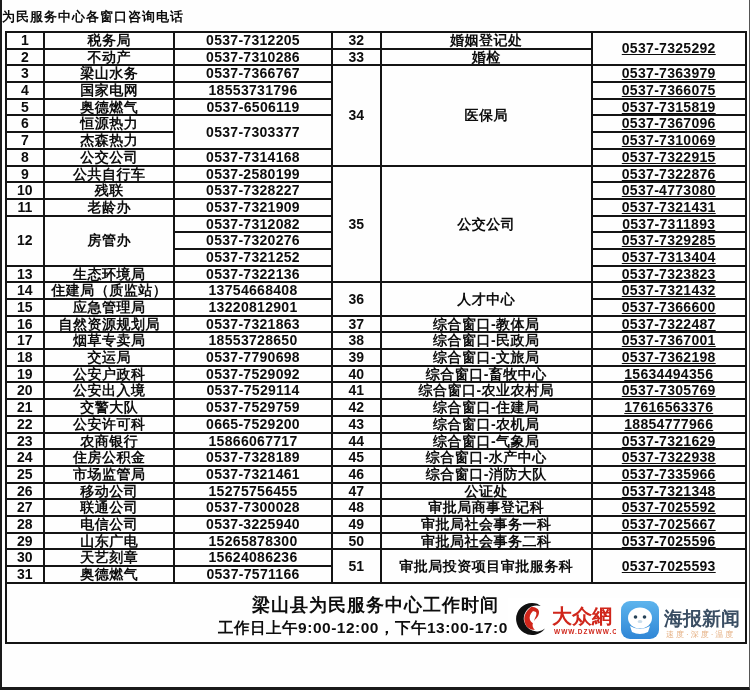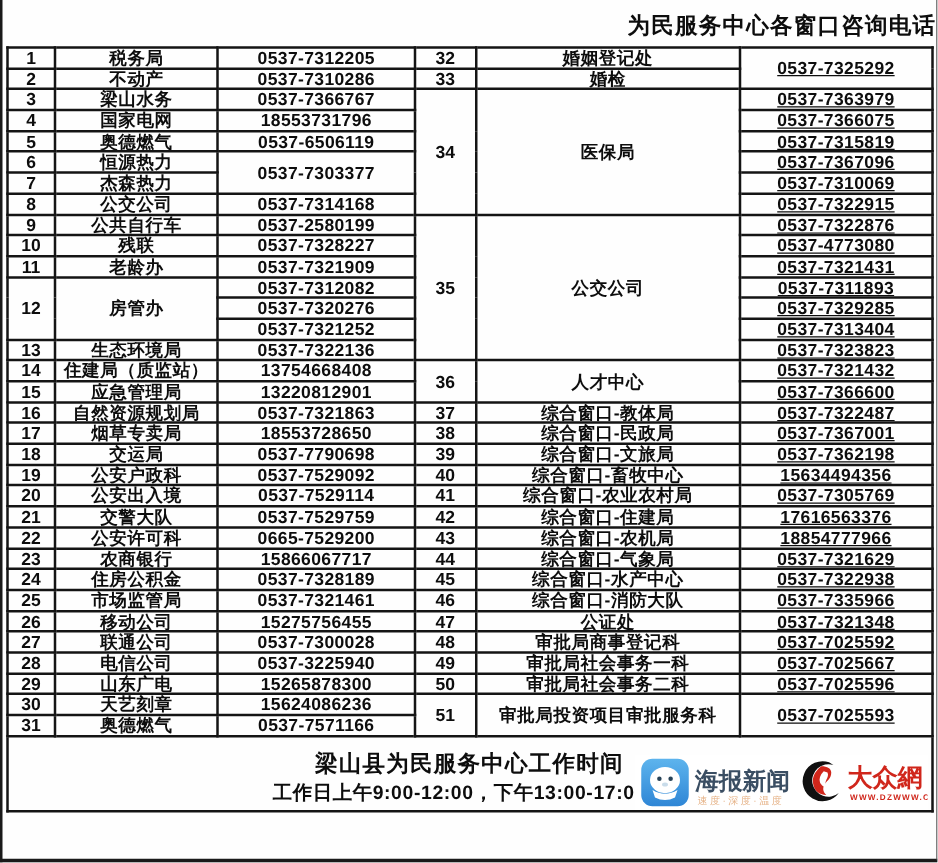--- a/index.html
+++ b/index.html
@@ -9,23 +9,23 @@
     box-sizing:border-box;
     border-left:2px solid #1a1a1a;
     border-right:1px solid #555;
     border-bottom:3px solid #1a1a1a;
     font-family:"Liberation Sans","DejaVu Sans",sans-serif;
     position:relative;
     overflow:hidden;
     color:#0d0d0d;
   }
   .title{
-    text-align:right;
+    text-align:left;
     font-weight:bold;
-    font-size:18px;
+    font-size:13px;
     letter-spacing:1px;
     padding:8px 0 5px 0;
   }
   table.dir{
     border-collapse:collapse;
     table-layout:fixed;
     margin:0 auto;
     width:742px;
   }
   table.dir td{
@@ -312,20 +312,32 @@
           <td class="lphone">0537-7571166</td>
         </tr>
       </tbody>
   </table>
 
   <div class="footer">
     <div class="l1">梁山县为民服务中心工作时间</div>
     <div class="l2">工作日上午9:00-12:00，下午13:00-17:00。</div>
 
     <div class="logos">
+
+      <div class="logo-block">
+        <svg width="104" height="42" viewBox="0 0 104 42">
+          <g>
+            <path d="M20 4 A16 16 0 1 0 35 25 A13 13 0 1 1 24 5 Z" fill="#101010" transform="rotate(18 20 21)"></path>
+            <path d="M19 8 C13 13 11 18 13 24 C14 28 18 31 23 31 C20 28 20 25 22 22 C24 19 27 18 27 13 C27 10 24 8 19 8 Z" fill="#d0261b"></path>
+            <path d="M21 12 C18 15 17 18 18 21 C19 23 21 25 24 25 C22 23 22 21 23 19 C24 17 25 15 24 13 Z" fill="#fefefe"></path>
+          </g>
+          <text x="40" y="24" font-size="20" font-weight="bold" fill="#d0261b" font-family="Liberation Sans, DejaVu Sans, sans-serif">大众網</text>
+          <text x="42" y="35" font-size="6.5" font-weight="bold" fill="#d0261b" letter-spacing="1" font-family="Liberation Sans, DejaVu Sans, sans-serif">WWW.DZWWW.COM</text>
+        </svg>
+      </div>
 
       <div class="logo-block">
         <svg width="122" height="44" viewBox="0 0 122 44">
           <defs>
             <linearGradient id="hbg" x1="0" y1="0" x2="0" y2="1">
               <stop offset="0" stop-color="#5db4ed"></stop>
               <stop offset="1" stop-color="#2f86d6"></stop>
             </linearGradient>
           </defs>
           <g>
@@ -334,28 +346,16 @@
             <path d="M10 28 Q20 34 30 28 L28 34 Q20 38 12 34 Z" fill="#ffffff"></path>
             <circle cx="15.5" cy="19" r="1.8" fill="#274257"></circle>
             <circle cx="24.5" cy="19" r="1.8" fill="#274257"></circle>
             <ellipse cx="20" cy="23.5" rx="2.4" ry="1.6" fill="#c9dcea"></ellipse>
           </g>
           <text x="44" y="27" font-size="19" font-weight="bold" fill="#3a4e63" font-family="Liberation Sans, DejaVu Sans, sans-serif">海报新闻</text>
           <text x="46" y="39" font-size="8" fill="#e6b286" letter-spacing="2" font-family="Liberation Sans, DejaVu Sans, sans-serif">速度·深度·温度</text>
         </svg>
       </div>
 
-      <div class="logo-block">
-        <svg width="104" height="42" viewBox="0 0 104 42">
-          <g>
-            <path d="M20 4 A16 16 0 1 0 35 25 A13 13 0 1 1 24 5 Z" fill="#101010" transform="rotate(18 20 21)"></path>
-            <path d="M19 8 C13 13 11 18 13 24 C14 28 18 31 23 31 C20 28 20 25 22 22 C24 19 27 18 27 13 C27 10 24 8 19 8 Z" fill="#d0261b"></path>
-            <path d="M21 12 C18 15 17 18 18 21 C19 23 21 25 24 25 C22 23 22 21 23 19 C24 17 25 15 24 13 Z" fill="#fefefe"></path>
-          </g>
-          <text x="40" y="24" font-size="20" font-weight="bold" fill="#d0261b" font-family="Liberation Sans, DejaVu Sans, sans-serif">大众網</text>
-          <text x="42" y="35" font-size="6.5" font-weight="bold" fill="#d0261b" letter-spacing="1" font-family="Liberation Sans, DejaVu Sans, sans-serif">WWW.DZWWW.COM</text>
-        </svg>
-      </div>
-
     </div>
   </div>
 
 </div>
 
 </body></html>

